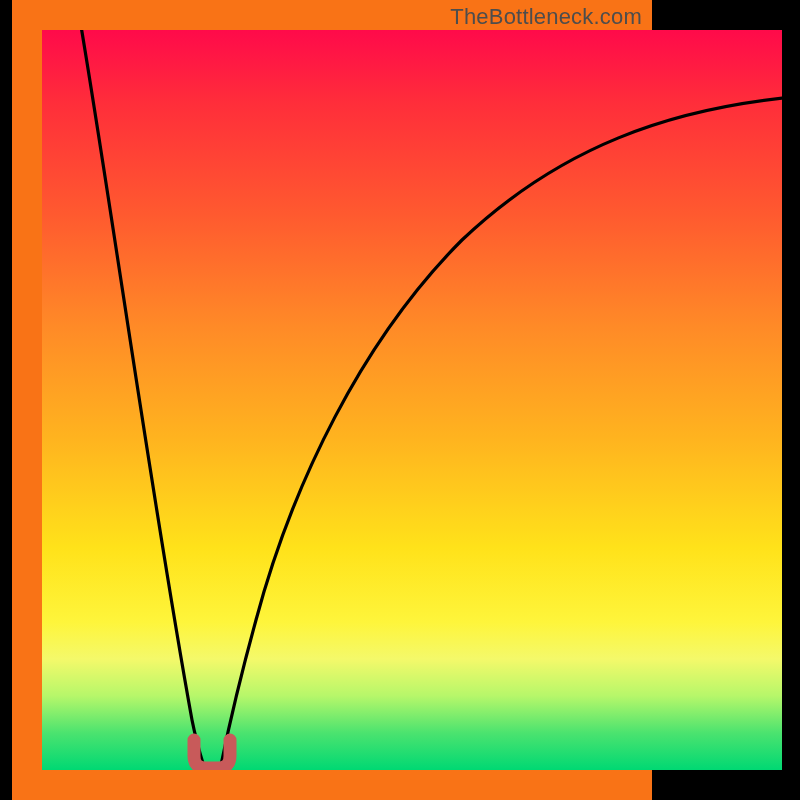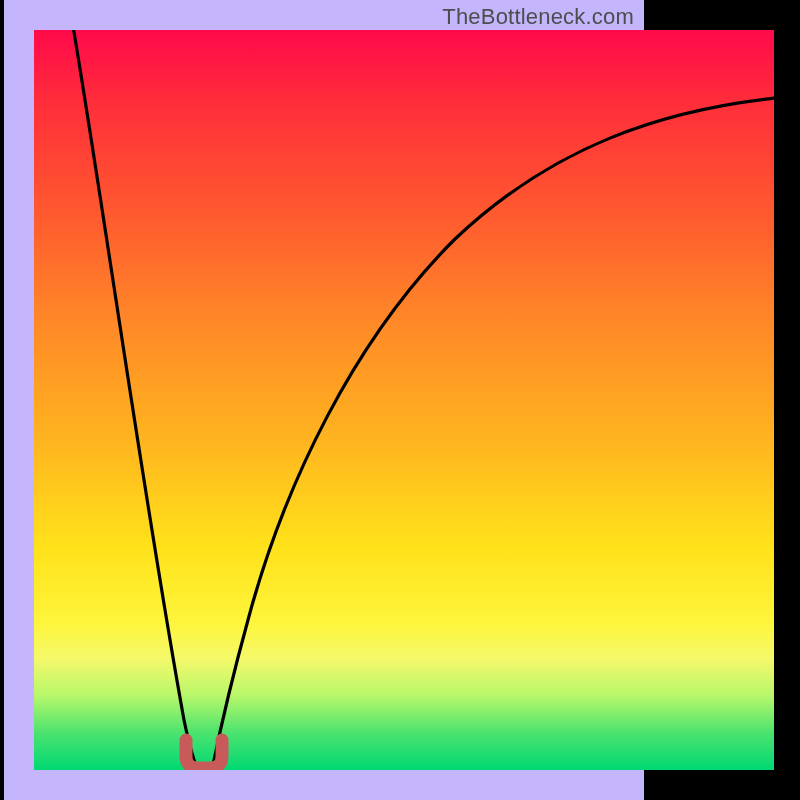--- a/index.html
+++ b/index.html
@@ -6,25 +6,25 @@
     margin: 0;
     padding: 0;
     width: 800px;
     height: 800px;
     background: #000;
     overflow: hidden;
     font-family: Arial, Helvetica, sans-serif;
   }
   .frame {
     position: absolute;
-    left: 4px;
+    left: 12px;
     top: 0;
     width: 640px;
     height: 800px;
-    background: #c4b5fd;
+    background: #f97316;
   }
   .plot-area {
     position: absolute;
     left: 30px;
     top: 30px;
     width: 740px;
     height: 740px;
     
     background: linear-gradient(
       to bottom,

